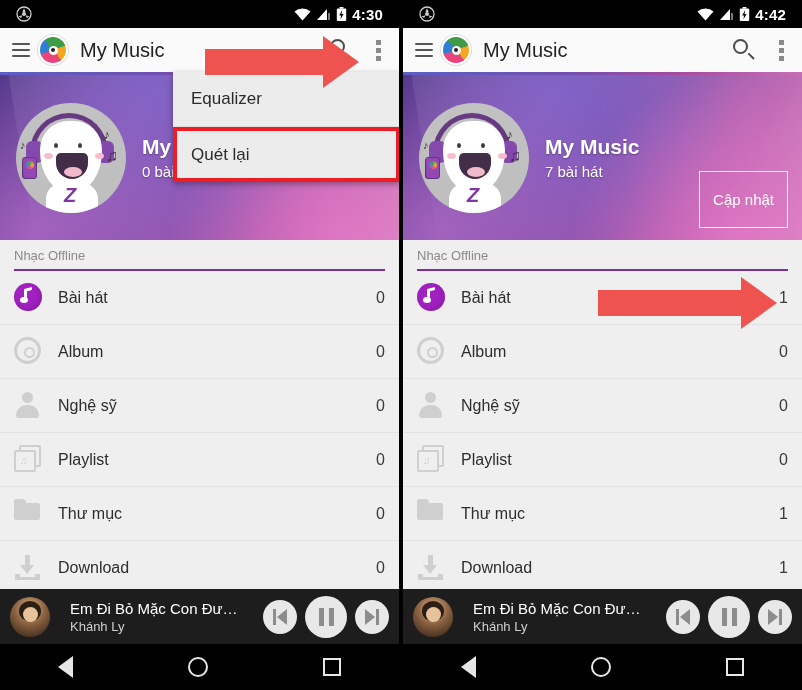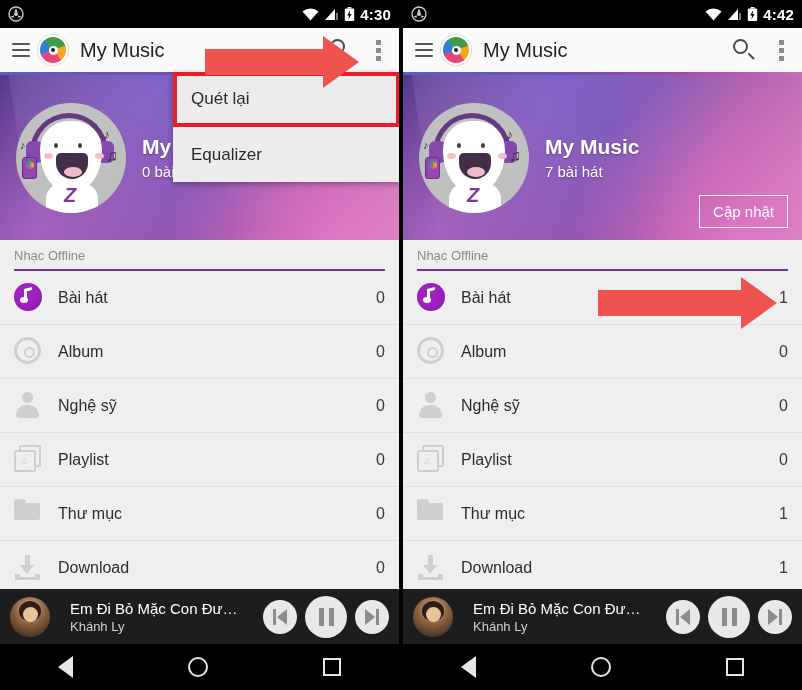--- a/index.html
+++ b/index.html
@@ -6,21 +6,21 @@
   html,body { width:802px; height:690px; background:#000; overflow:hidden; }
   body { font-family:"Liberation Sans", sans-serif; }
 
   .screens { display:flex; width:802px; height:690px; }
   .phone { position:relative; width:400px; height:690px; background:#f0f0f0; overflow:hidden; }
   .phone.right { width:400px; margin-left:2px; }
   .gap { width:2px; height:690px; background:#000; }
 
   
   .statusbar { height:28px; background:#000; display:flex; align-items:center;
-               padding:0 8px; color:#fff; }
+               padding:0 16px; color:#fff; }
   .sb-left { display:flex; align-items:center; gap:4px; }
   .sb-right { margin-left:auto; display:flex; align-items:center; gap:5px; }
   .sb-time { font-size:15px; font-weight:bold; letter-spacing:.2px; color:#fff; }
 
   
   .appbar { height:44px; background:#fafafa; display:flex; align-items:center;
             padding:0 12px; position:relative; }
   .appbar-accent { height:3px; background:linear-gradient(90deg,#5b5fc7 0%,#6f4fb0 40%,#a74ba0 70%,#c76fb6 100%); }
   .hamburger { width:18px; height:14px; display:flex; flex-direction:column;
                justify-content:space-between; margin-right:8px; flex:0 0 auto; }
@@ -82,21 +82,21 @@
              border-radius:50%;background:conic-gradient(#3f9b45,#f5a623,#e8457c,#2f7fd4,#3f9b45);}
   .m-note1{position:absolute; right:16px; top:24px; color:#2a2a2a; font-size:13px;}
   .m-note2{position:absolute; right:8px; top:44px; color:#2a2a2a; font-size:16px;}
   .m-note3{position:absolute; left:4px; top:36px; color:#2a2a2a; font-size:11px;}
 
   .hero-text { margin-left:16px; color:#fff; position:relative; z-index:2; }
   .hero-title { font-size:21px; font-weight:bold; text-shadow:0 1px 2px rgba(0,0,0,.3); }
   .hero-sub { font-size:15px; margin-top:4px; text-shadow:0 1px 2px rgba(0,0,0,.3); }
   .update-btn { position:absolute; right:14px; bottom:12px; z-index:3;
                 border:1px solid rgba(255,255,255,.95); color:#fff; font-size:15px;
-                padding:7px 13px; background:transparent;margin-left:24px; }
+                padding:19px 13px; background:transparent;margin-left:24px; }
 
   
   .section { background:#efefef; padding:8px 14px 0 14px; }
   .section-label { font-size:13px; color:#8a8a8a; padding-bottom:6px; }
   .section-rule { height:2px; background:#7b2fa0; }
 
   .list { background:#efefef; }
   .row { height:54px; display:flex; align-items:center; padding:12px 14px;
          border-bottom:1px solid #e2e2e2; position:relative; }
   .row:last-child { border-bottom:none; }
@@ -312,22 +312,22 @@
               <b></b>
               <u></u>
             </div>
           </div>
         <div class="row-label">Download</div>
         <div class="row-count">0</div>
       </div>
     </div>
 
     <div class="menu">
+      <div class="menu-item">Equalizer</div>
       <div class="menu-item highlight">Quét lại</div>
-      <div class="menu-item">Equalizer</div>
     </div>
 
     <div class="arrow" style="left:205px; top:36px; width:160px; height:52px;">
       <div class="shaft" style="left:0; top:13px; width:120px; height:26px;"></div>
       <div class="head" style="left:118px; top:0;"></div>
     </div>
 
     <div class="player">
       <div class="pl-art"></div>
       <div class="pl-meta">

